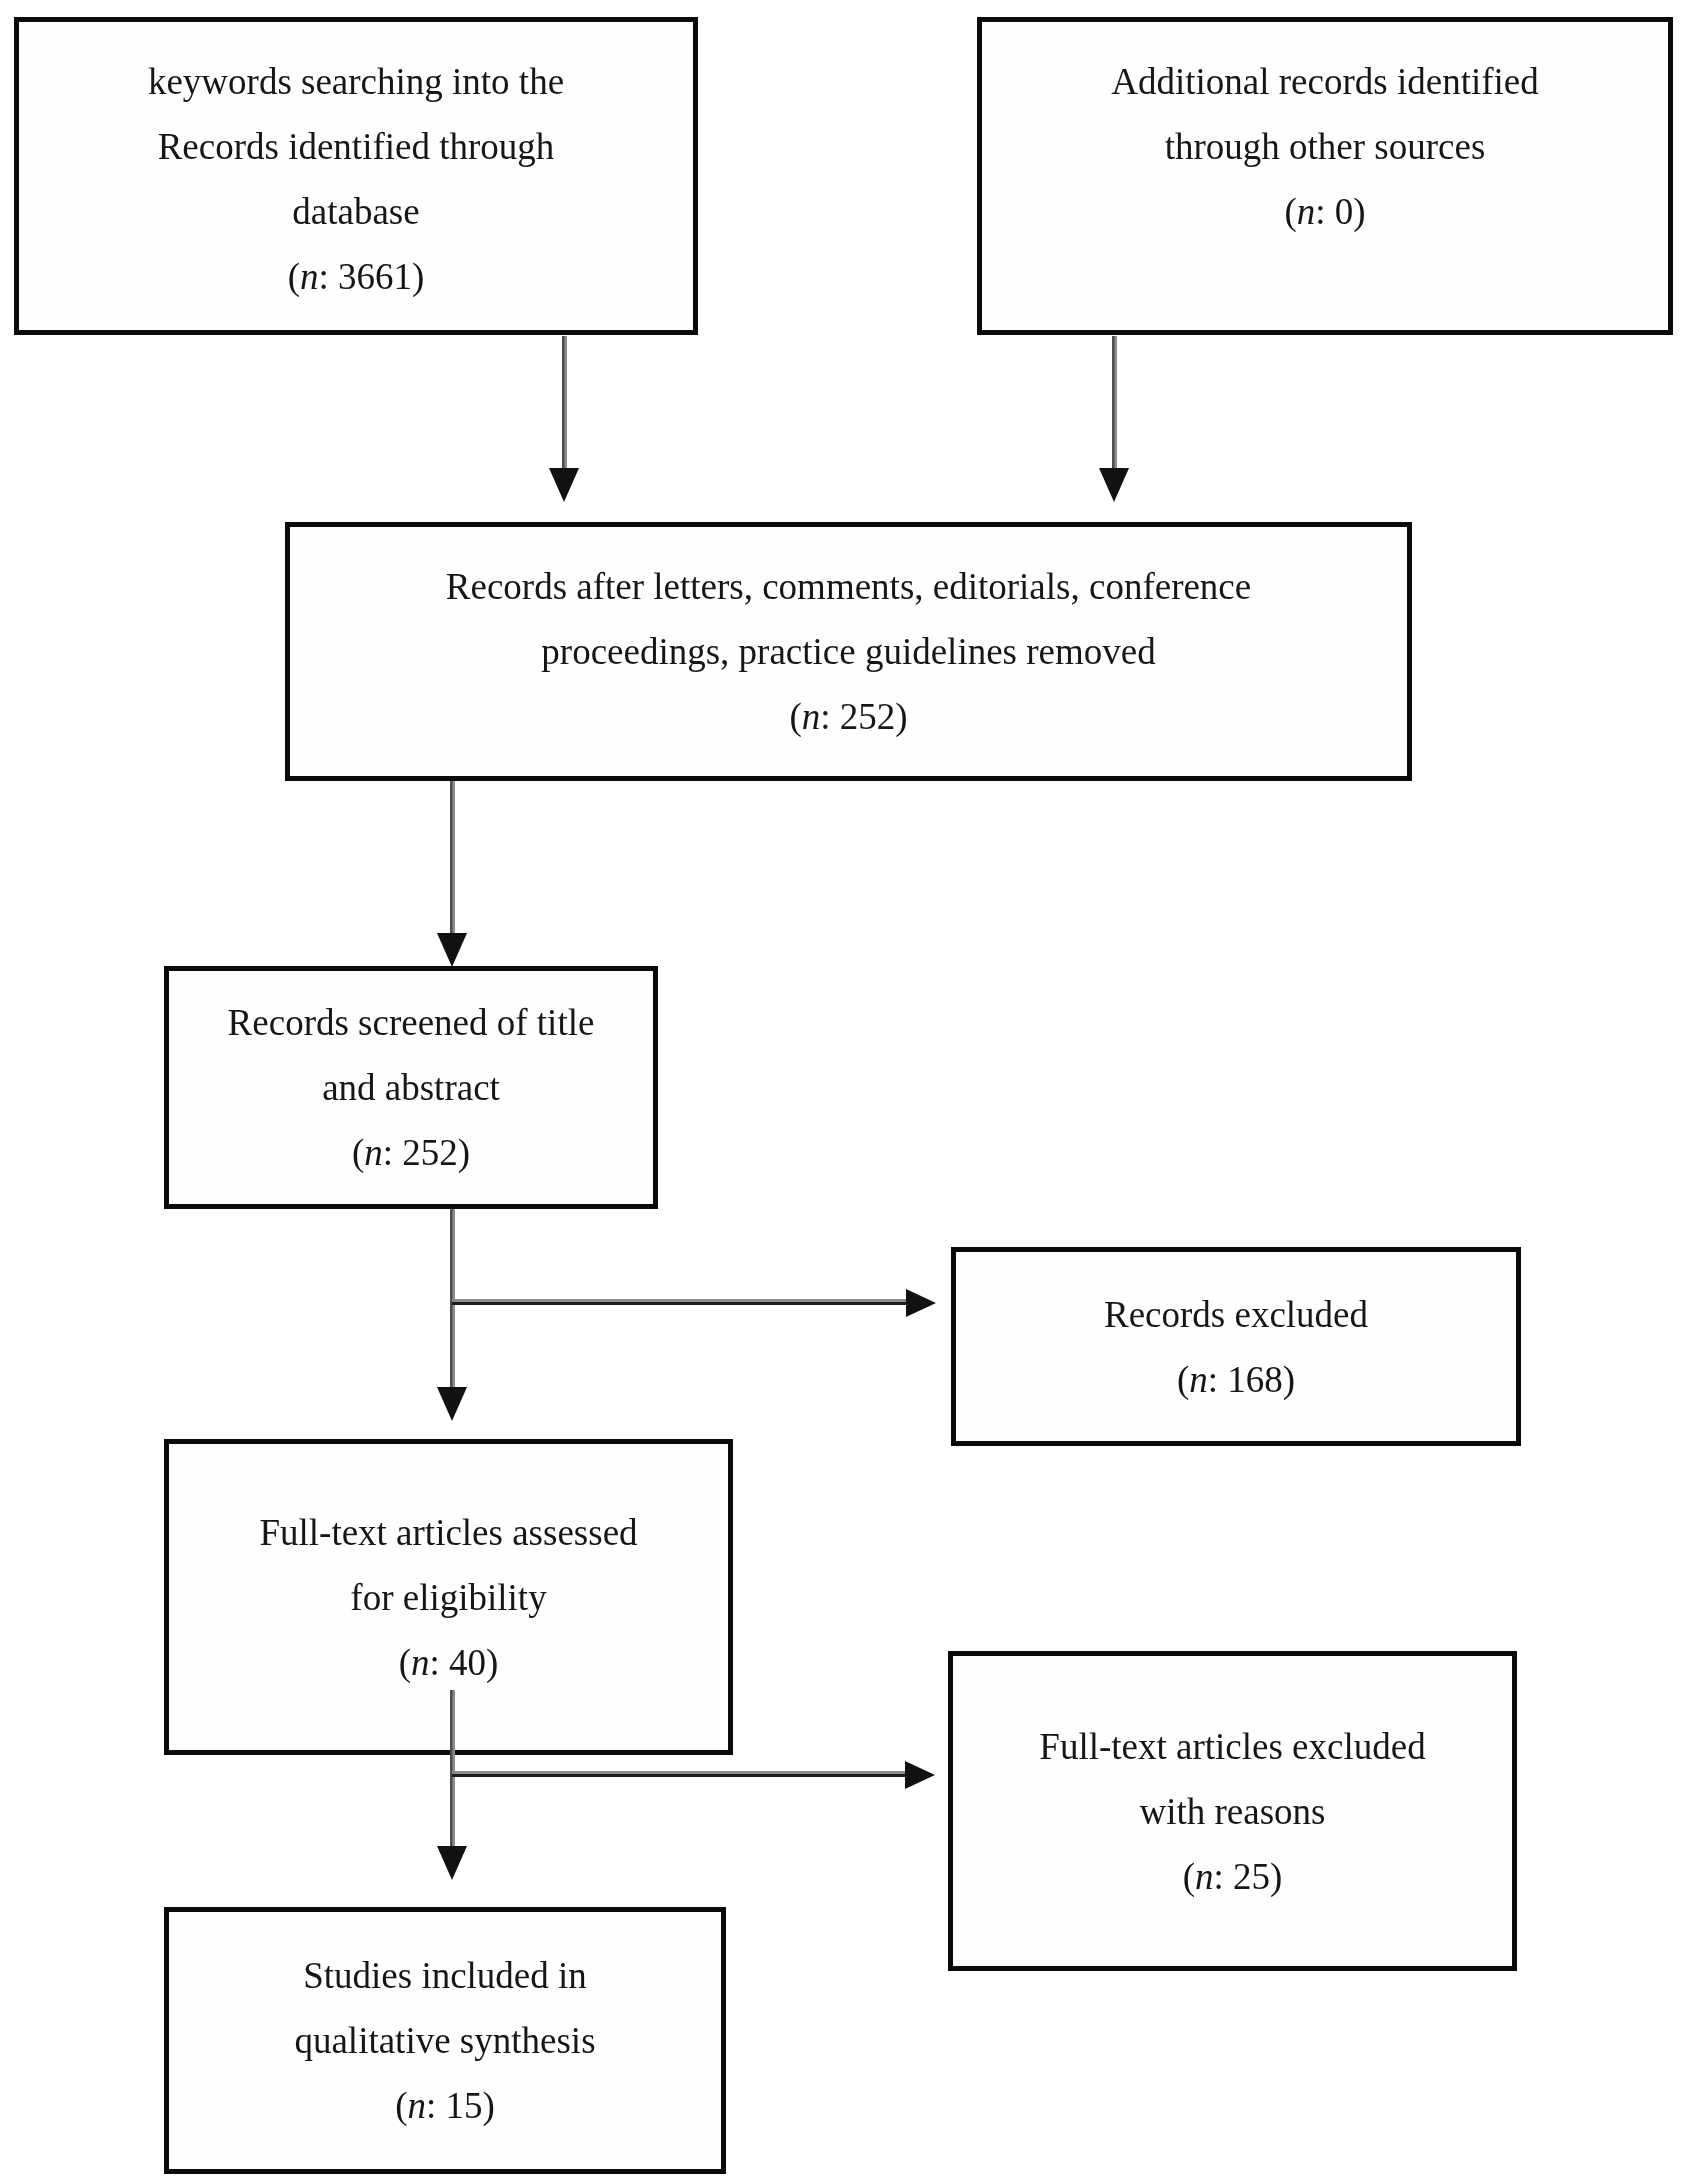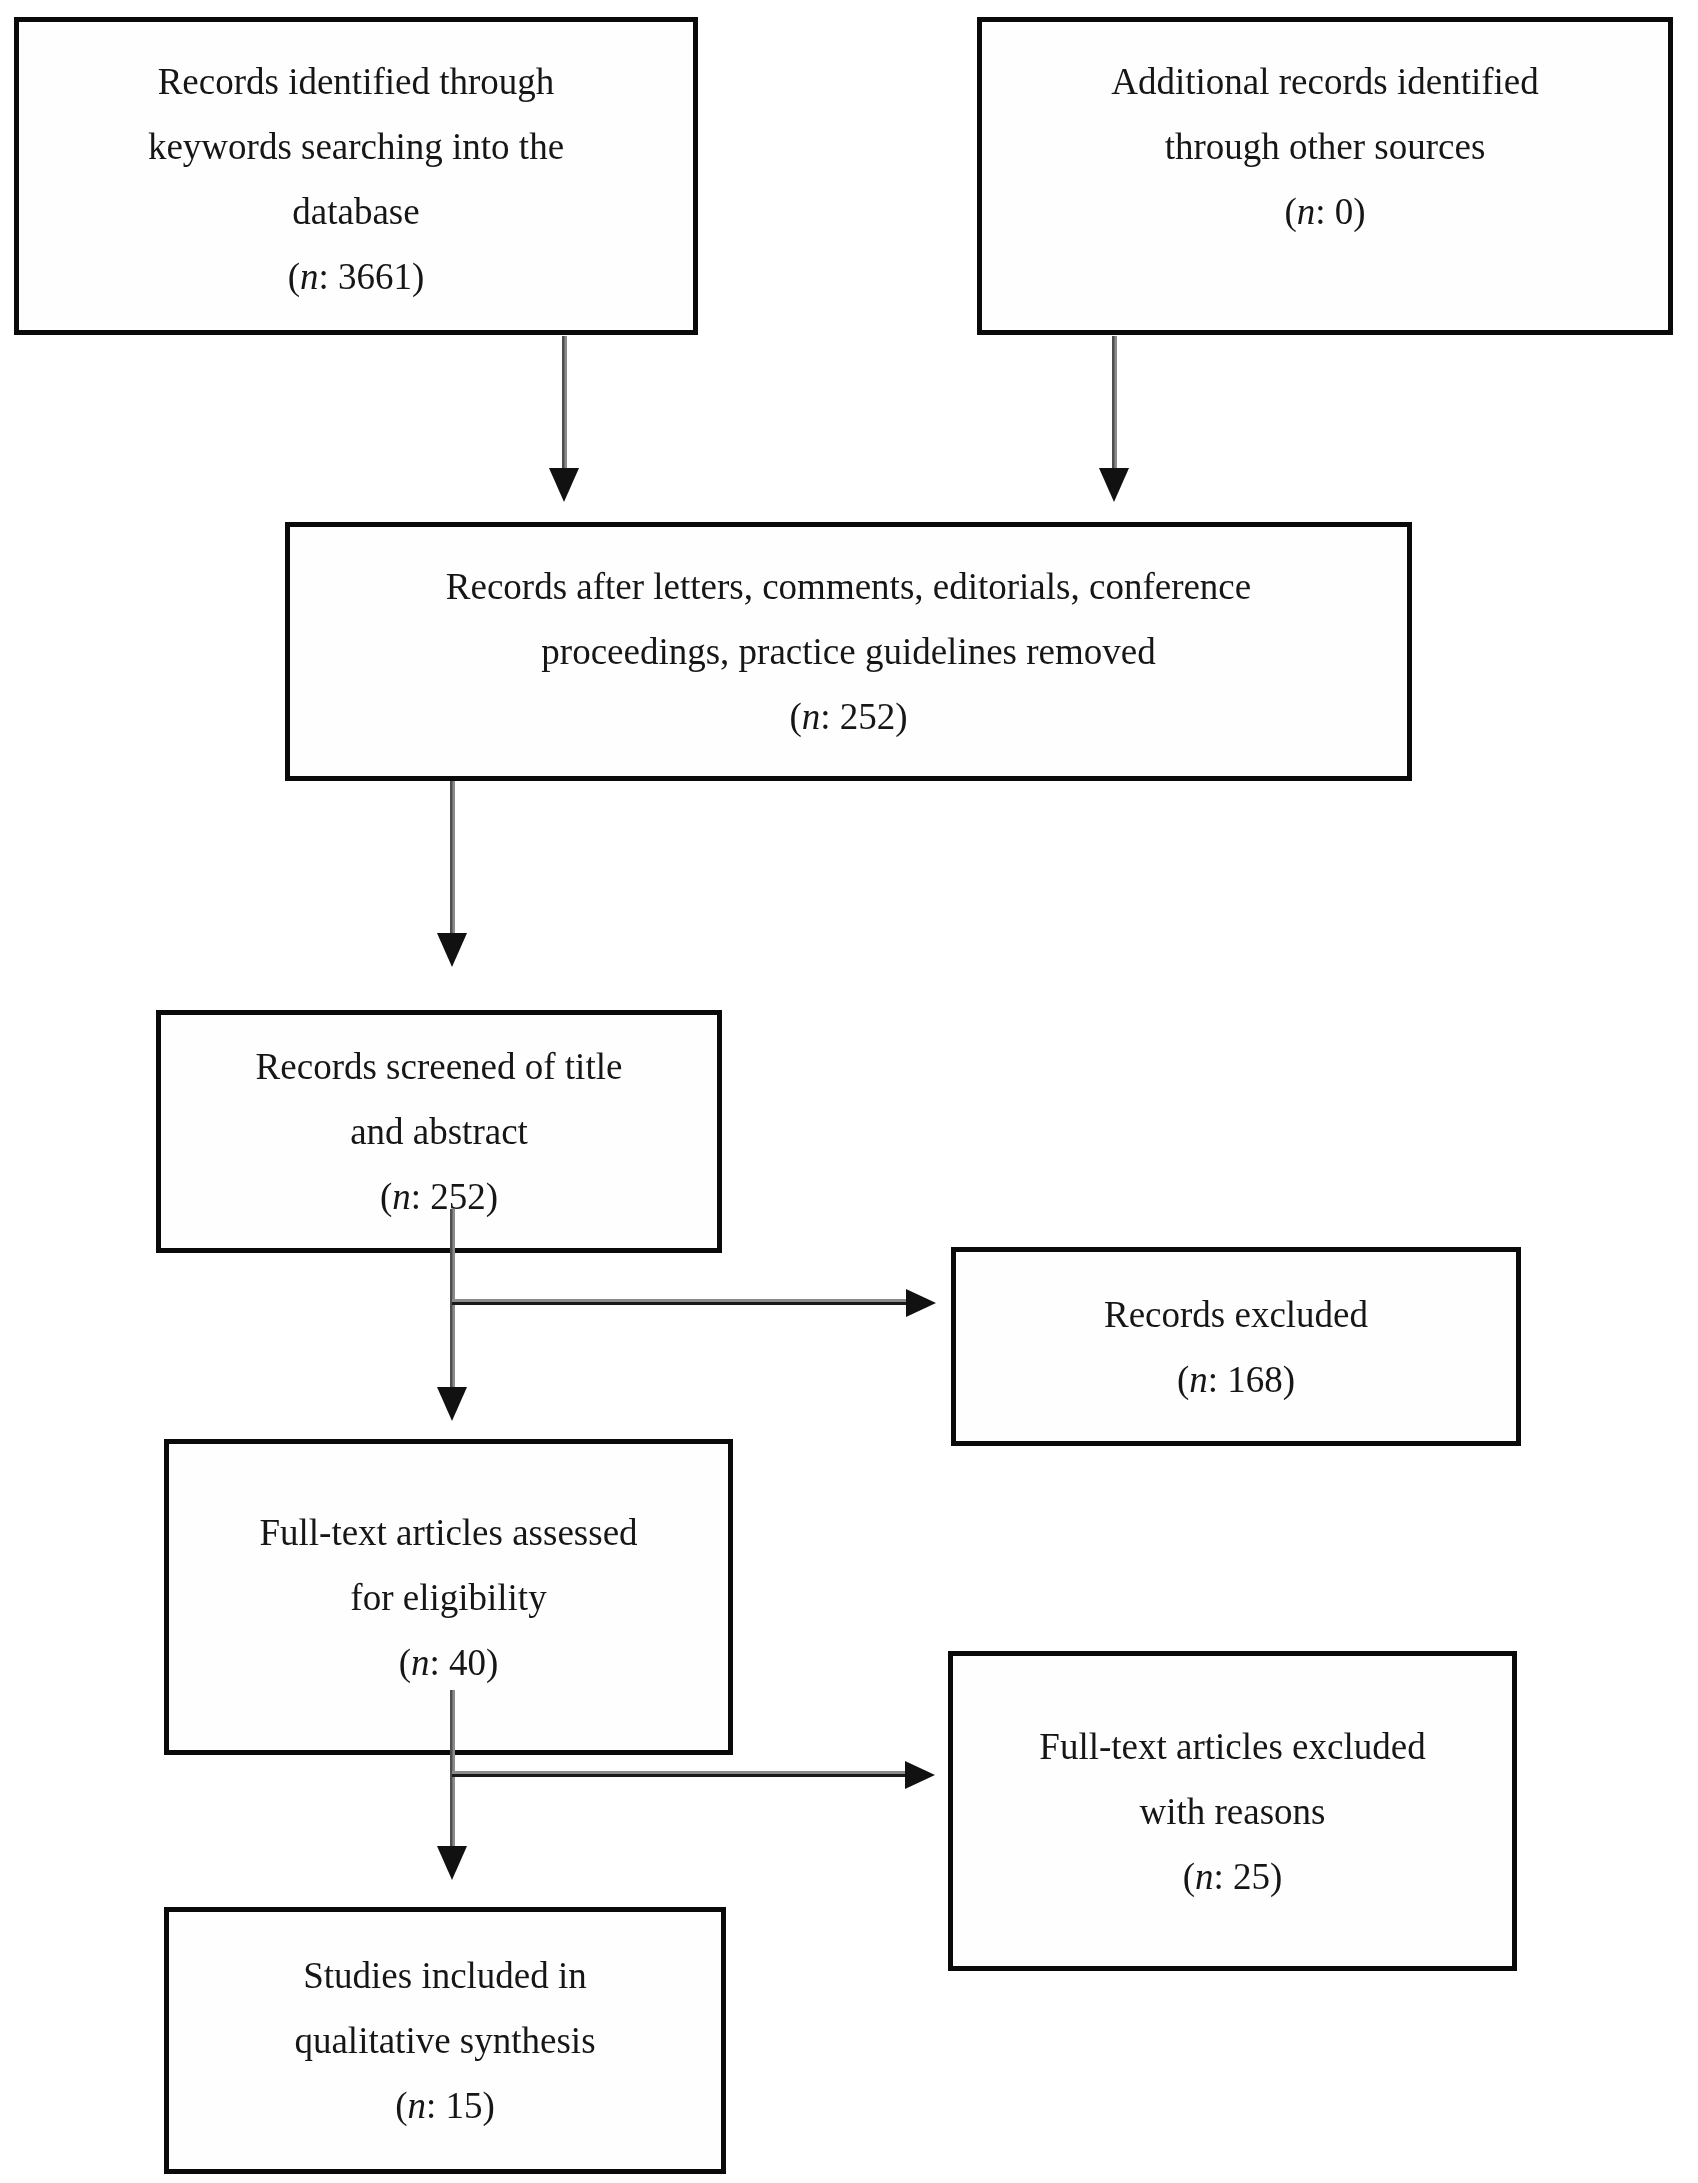--- a/index.html
+++ b/index.html
@@ -24,21 +24,21 @@
   .box.top-align{justify-content:flex-start;padding-top:27px;}
   .line{
     font-size:37px;
     line-height:65px;
     white-space:nowrap;
   }
   .line .n{font-style:italic;}
   #b1{left:14px;top:17.4px;width:684px;height:318px;}
   #b2{left:977px;top:17.4px;width:696px;height:318px;}
   #b3{left:285px;top:522px;width:1127px;height:259px;}
-  #b4{left:156px;top:966px;width:566px;height:243px;margin-top:44px;}
+  #b4{left:164px;top:966px;width:494px;height:243px;}
   #b5{left:951px;top:1219px;width:570px;height:199px;margin-top:28px;}
   #b6{left:164px;top:1439px;width:569px;height:316px;}
   #b7{left:948px;top:1651px;width:569px;height:320px;}
   #b8{left:164px;top:1907px;width:562px;height:267px;}
 
   .shaft-v{
     position:absolute;width:5.2px;
     background:linear-gradient(to right,#4f4f4f 40%,#8c8c8c 60%);
   }
   .shaft-h{
@@ -71,22 +71,22 @@
   #a5head{left:437px;top:1846px;}
   #a5h{left:452px;top:1771px;width:453px;}
   #a5hhead{left:905px;top:1761px;}
 </style>
 </head>
 <body>
 
 <div class="canvas">
 
   <div class="box top-align" id="b1">
+    <div class="line">keywords searching into the</div>
     <div class="line">Records identified through</div>
-    <div class="line">keywords searching into the</div>
     <div class="line">database</div>
     <div class="line"><span>(</span><i class="n">n</i><span>: 3661)</span></div>
   </div>
 
   <div class="box top-align" id="b2">
     <div class="line">Additional records identified</div>
     <div class="line">through other sources</div>
     <div class="line"><span>(</span><i class="n">n</i><span>: 0)</span></div>
   </div>
 

